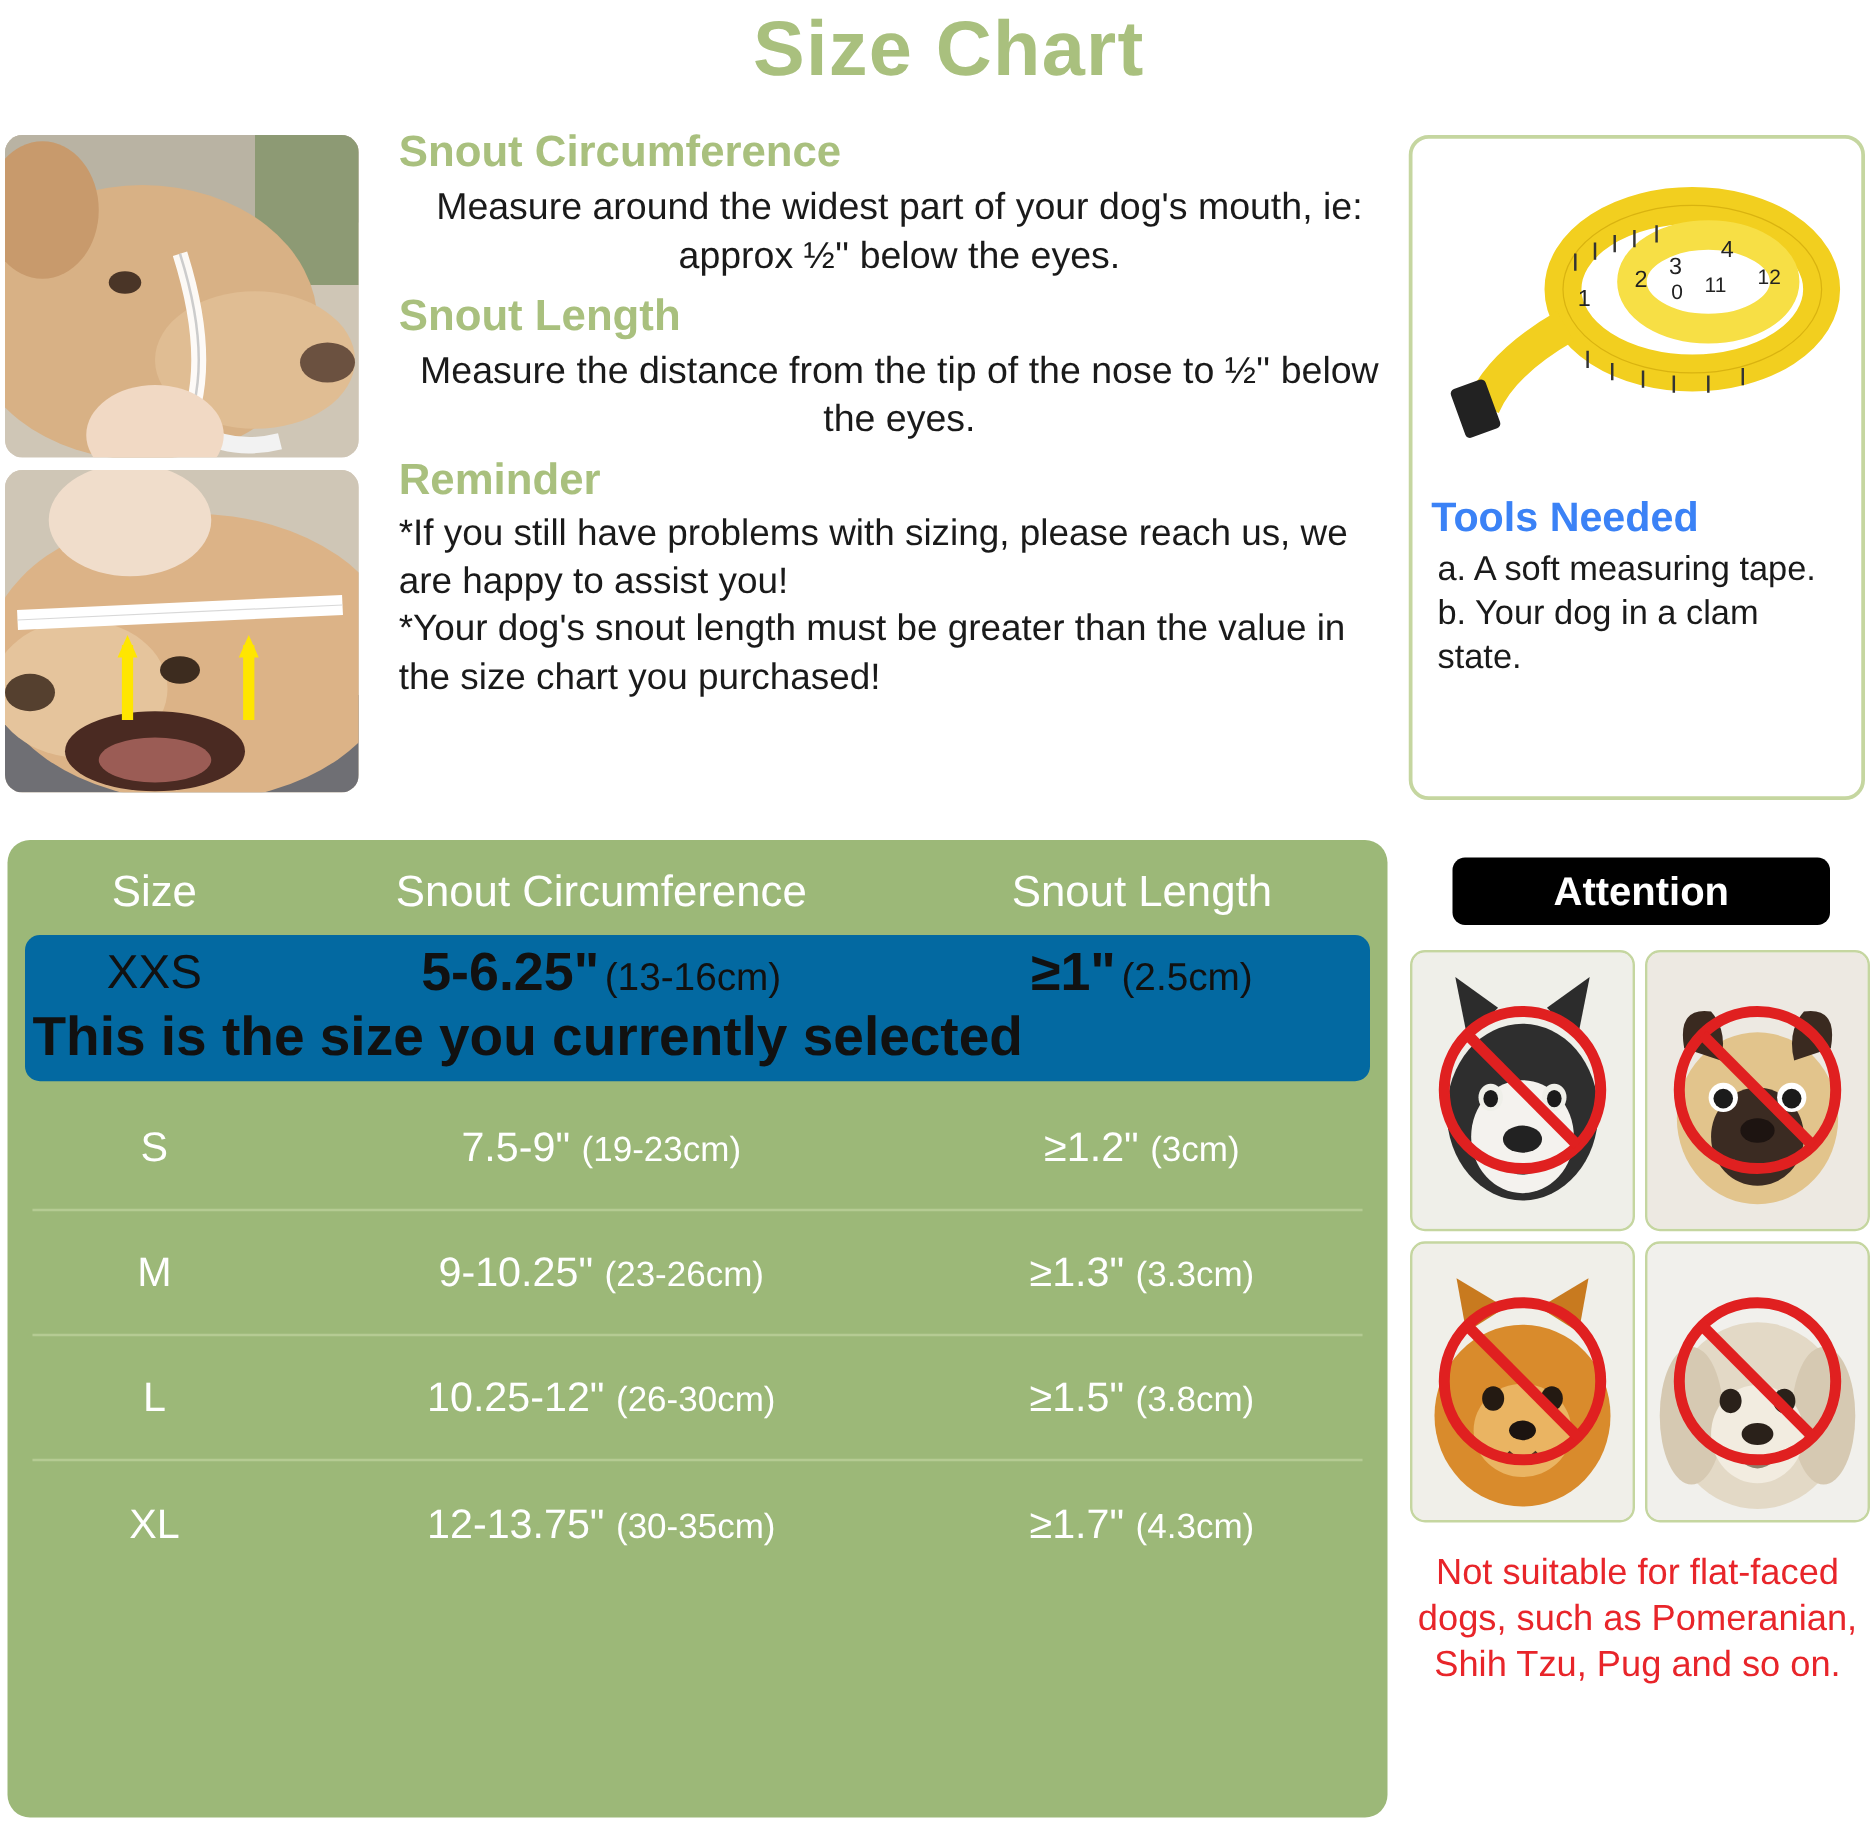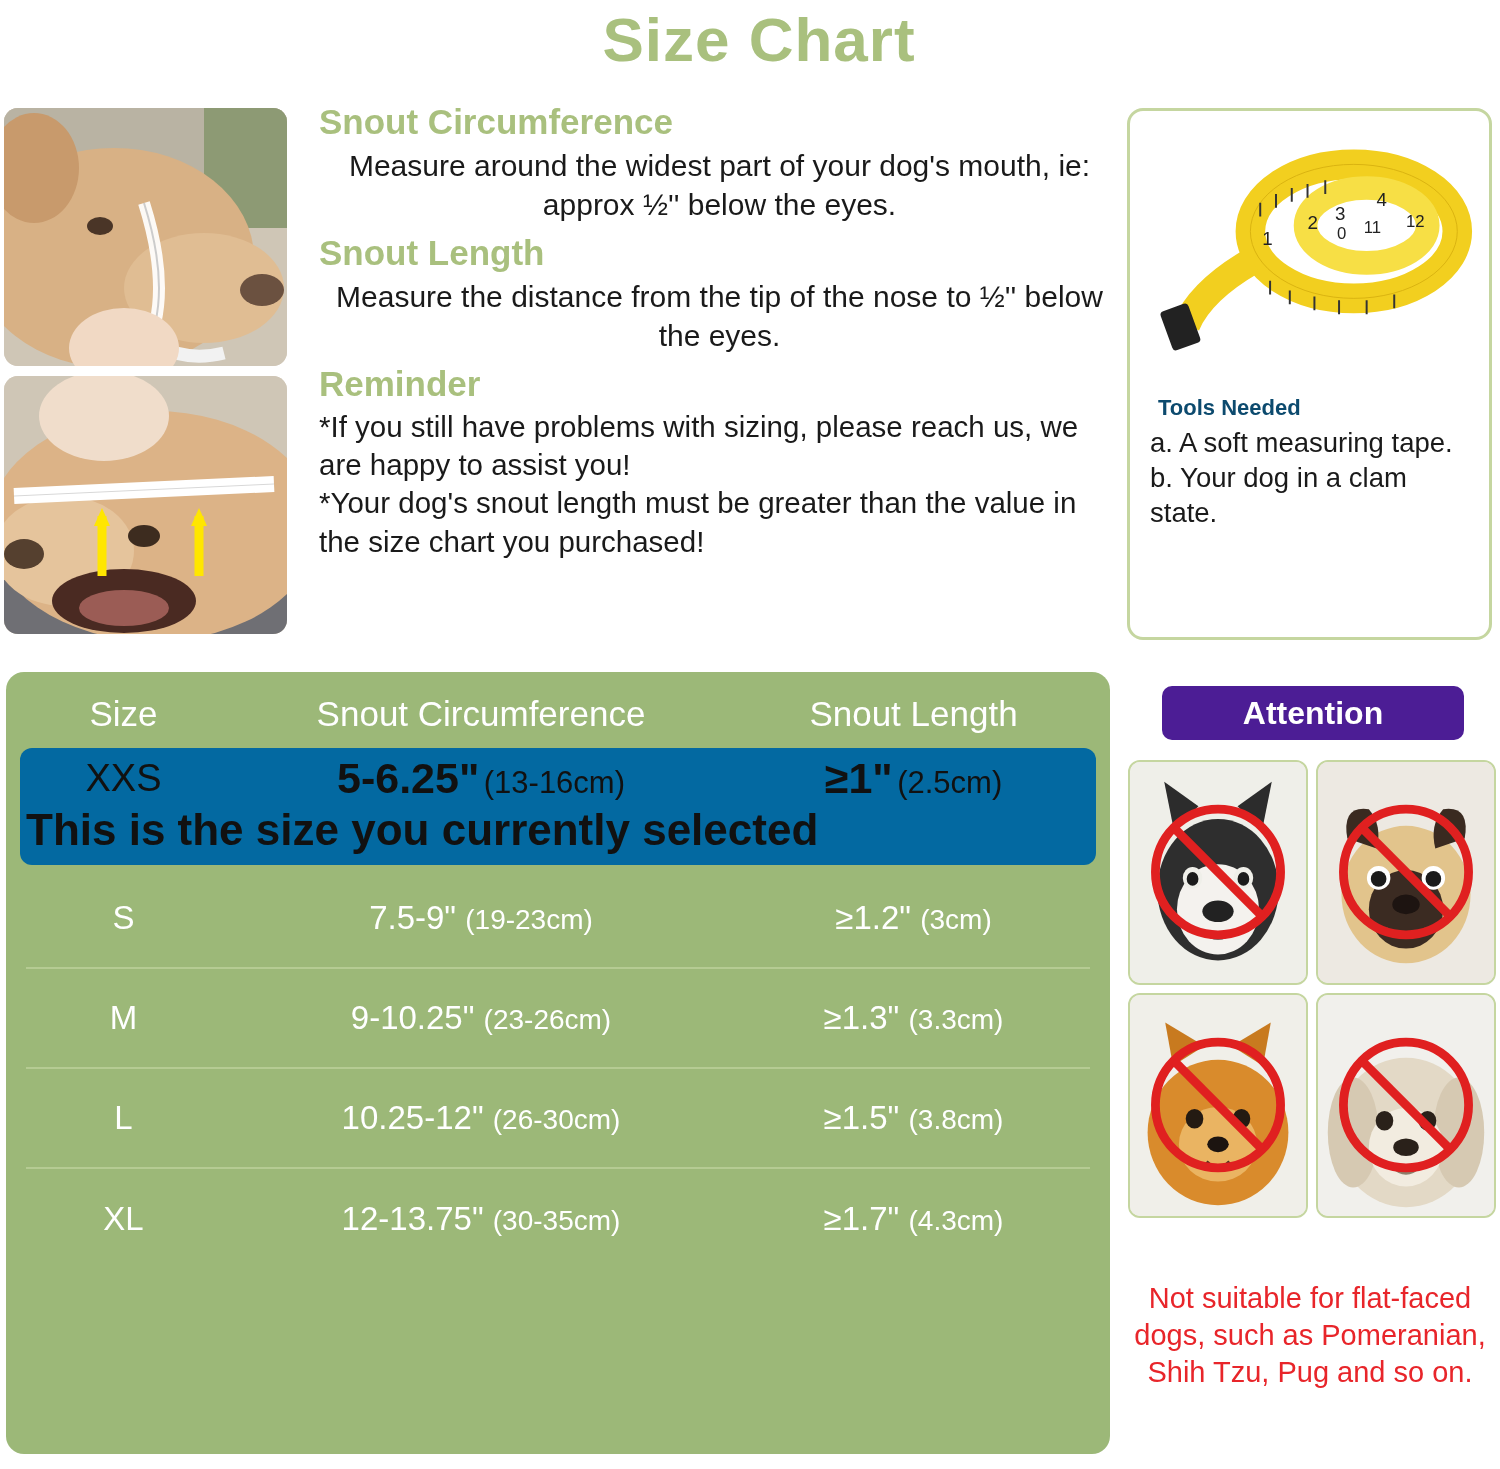--- a/index.html
+++ b/index.html
@@ -86,24 +86,24 @@
     border: 3px solid #c5d6a0;
     border-radius: 16px;
     background: #fff;
     padding: 10px 12px;
   }
   .tape-img {
     width: 100%; height: 270px;
     display: block;
   }
   .tools-title {
-    color: #0c4a6e;
-    font-size: 22px;
+    color: #3b82f6;
+    font-size: 33px;
     font-weight: bold;
-    margin: 4px 0 4px 16px;
+    margin: 4px 0 4px 3px;
   }
   .tools-list {
     font-size: 27.5px;
     line-height: 1.28;
     margin-left: 8px;
     color: #1a1a1a;
   }
 
   
   .table-wrap {
@@ -161,21 +161,21 @@
     font-weight: bold;
     color: #111111;
     margin-top: 2px;
   }
 
   
   .attention-title {
     position: absolute;
     left: 1162px; top: 686px;
     width: 302px; height: 54px;
-    background: #4c1d95;
+    background: #000000;
     border-radius: 10px;
     color: #ffffff;
     font-size: 32px;
     font-weight: bold;
     display: flex;
     align-items: center;
     justify-content: center;
   }
   .dog-grid {
     position: absolute;
@@ -190,21 +190,21 @@
     border: 2px solid #c5d6a0;
     border-radius: 12px;
     overflow: hidden;
     position: relative;
     background: #f2f2ee;
   }
   .dog-cell svg { display:block; width: 100%; height: 100%; }
 
   .not-suitable {
     position: absolute;
-    left: 1120px; top: 1280px;
+    left: 1120px; top: 1240px;
     width: 380px;
     text-align: center;
     color: #e8252a;
     font-size: 29px;
     line-height: 1.28;
   }
 </style>
 </head>
 <body>
 

